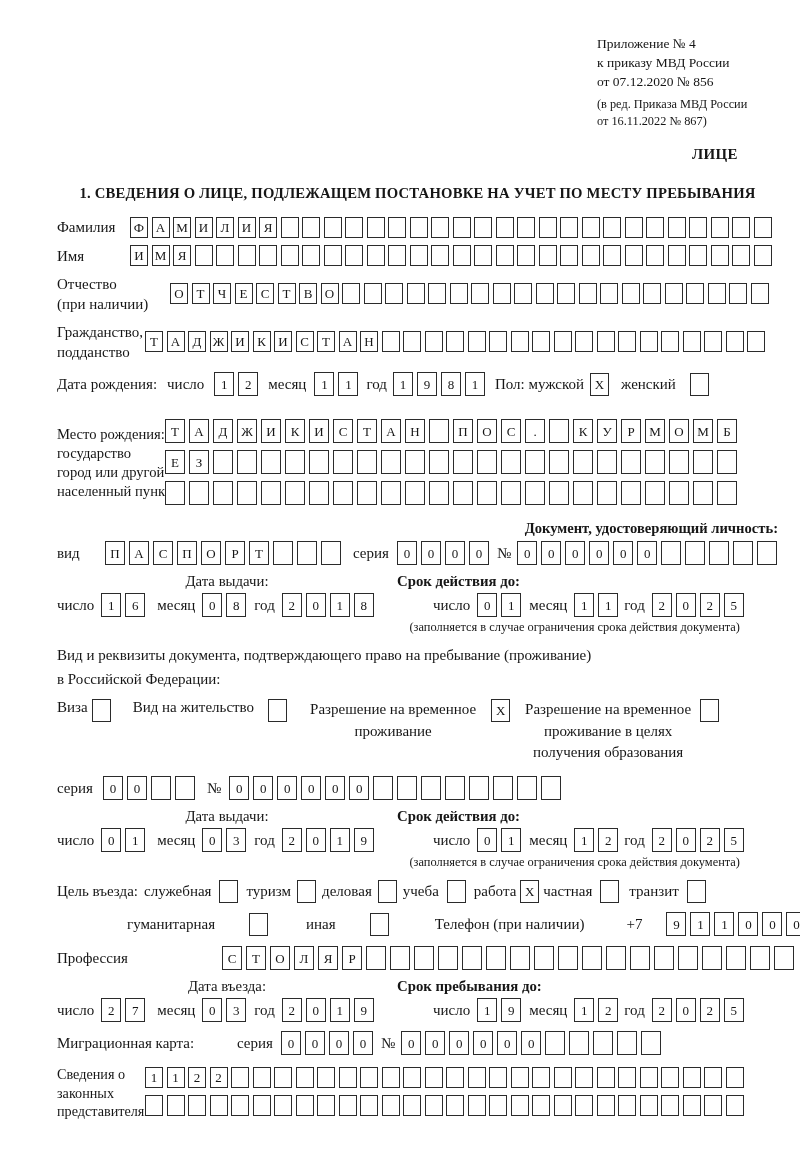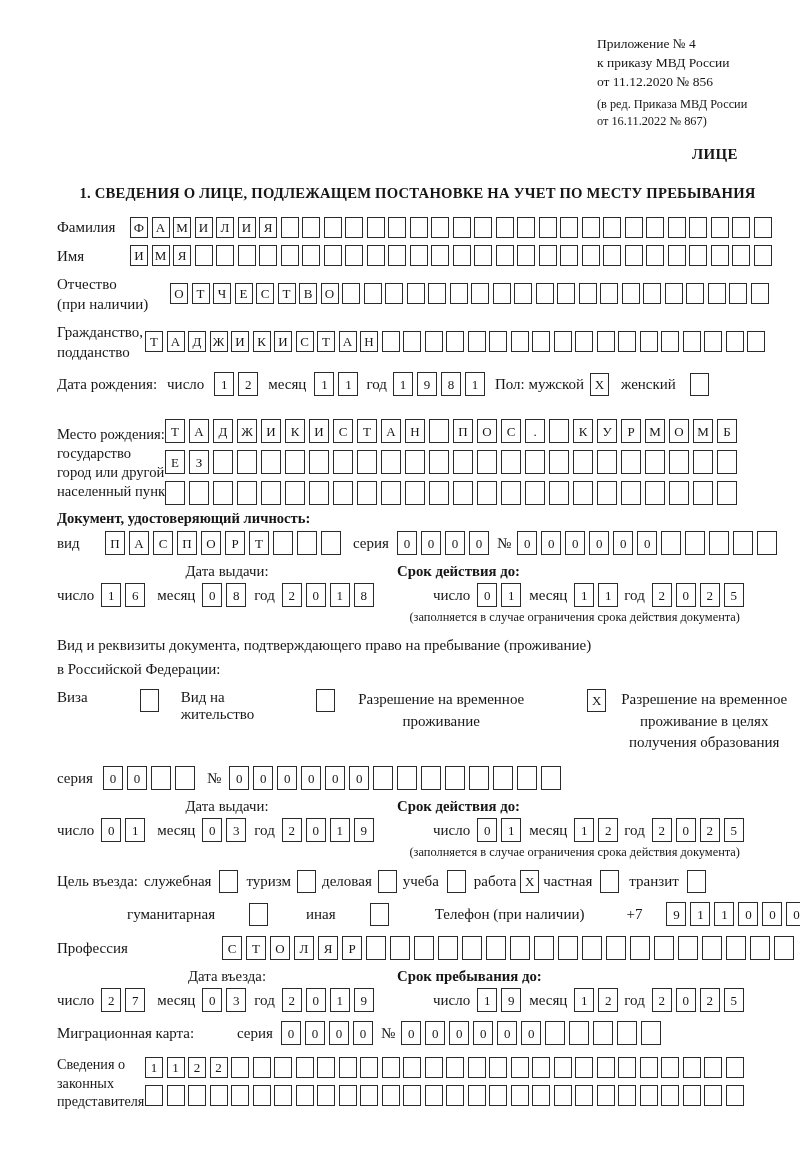--- a/index.html
+++ b/index.html
@@ -41,50 +41,50 @@
   .w-pat  { width:113px; }
   .w-cit  { width:88px; }
   .w-place{ width:108px; font-size:14.6px; }
   .w-rep  { width:88px; font-size:14.2px; }
   .w-prof { width:165px; }
   .w-mig  { width:170px; }
 
   .stack > div { margin-top:7px; }
   .stack > div:first-child { margin-top:0; }
 
-  .doc-head { text-align:left; font-weight:bold; font-size:14.6px; margin-top:5px; }
+  .doc-head { text-align:right; font-weight:bold; font-size:14.6px; margin-top:15px; }
 
   .dates-head { display:flex; margin-top:8px; font-size:14.8px; }
   .dates-head .dh-l { width:340px; text-align:center; }
   .dates-head .dh-r { flex:1; text-align:left; padding-right:46px;font-weight:bold; }
   .dates-row { display:flex; align-items:center; margin-top:3px; }
   .dgroup { display:flex; align-items:center; flex:none; }
   .dgroup .word { margin-right:7px; }
   .dg-l { width:340px; }
   .dg-r { margin-left:36px; }
   .small-note { font-size:12.4px; text-align:right; padding-right:38px; margin-top:3px; }
 
   .intro { margin-top:9px; line-height:1.55; }
 
   .permit-row { display:flex; align-items:flex-start; margin-top:8px; }
-  .permit-opt { display:flex; align-items:flex-start;gap:48px; }
+  .permit-opt { display:flex; align-items:flex-start; }
   .center-lbl { text-align:center; line-height:1.45; }
 
   .purpose-row { display:flex; align-items:center; margin-top:10px; }
   .purpose-row .word { white-space:nowrap; }
 </style>
 </head>
 <body>
 
 <div class="page">
 
   <div class="appendix">
     <div>Приложение № 4</div>
     <div>к приказу МВД России</div>
-    <div>от 11.12.2020 № 856</div>
+    <div>от 07.12.2020 № 856</div>
   </div>
   <div class="edition">
     <div>(в ред. Приказа МВД России</div>
     <div>от 16.11.2022 № 867)</div>
   </div>
   <div class="forma">ЛИЦЕ</div>
 
 
   <div class="sec-head">1. СВЕДЕНИЯ О ЛИЦЕ, ПОДЛЕЖАЩЕМ ПОСТАНОВКЕ НА УЧЕТ ПО МЕСТУ ПРЕБЫВАНИЯ</div>
 

